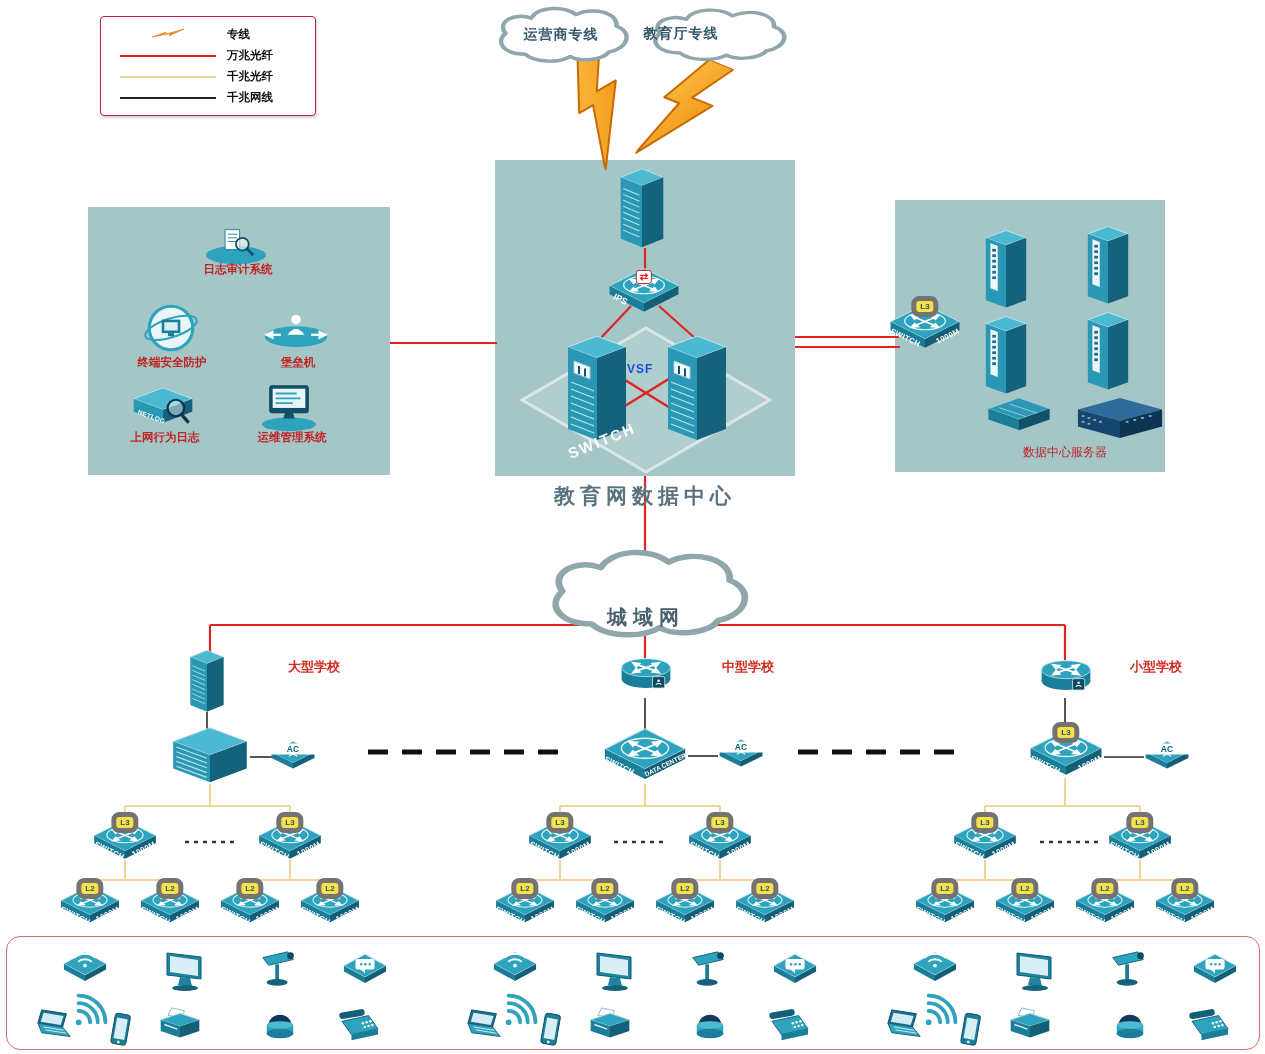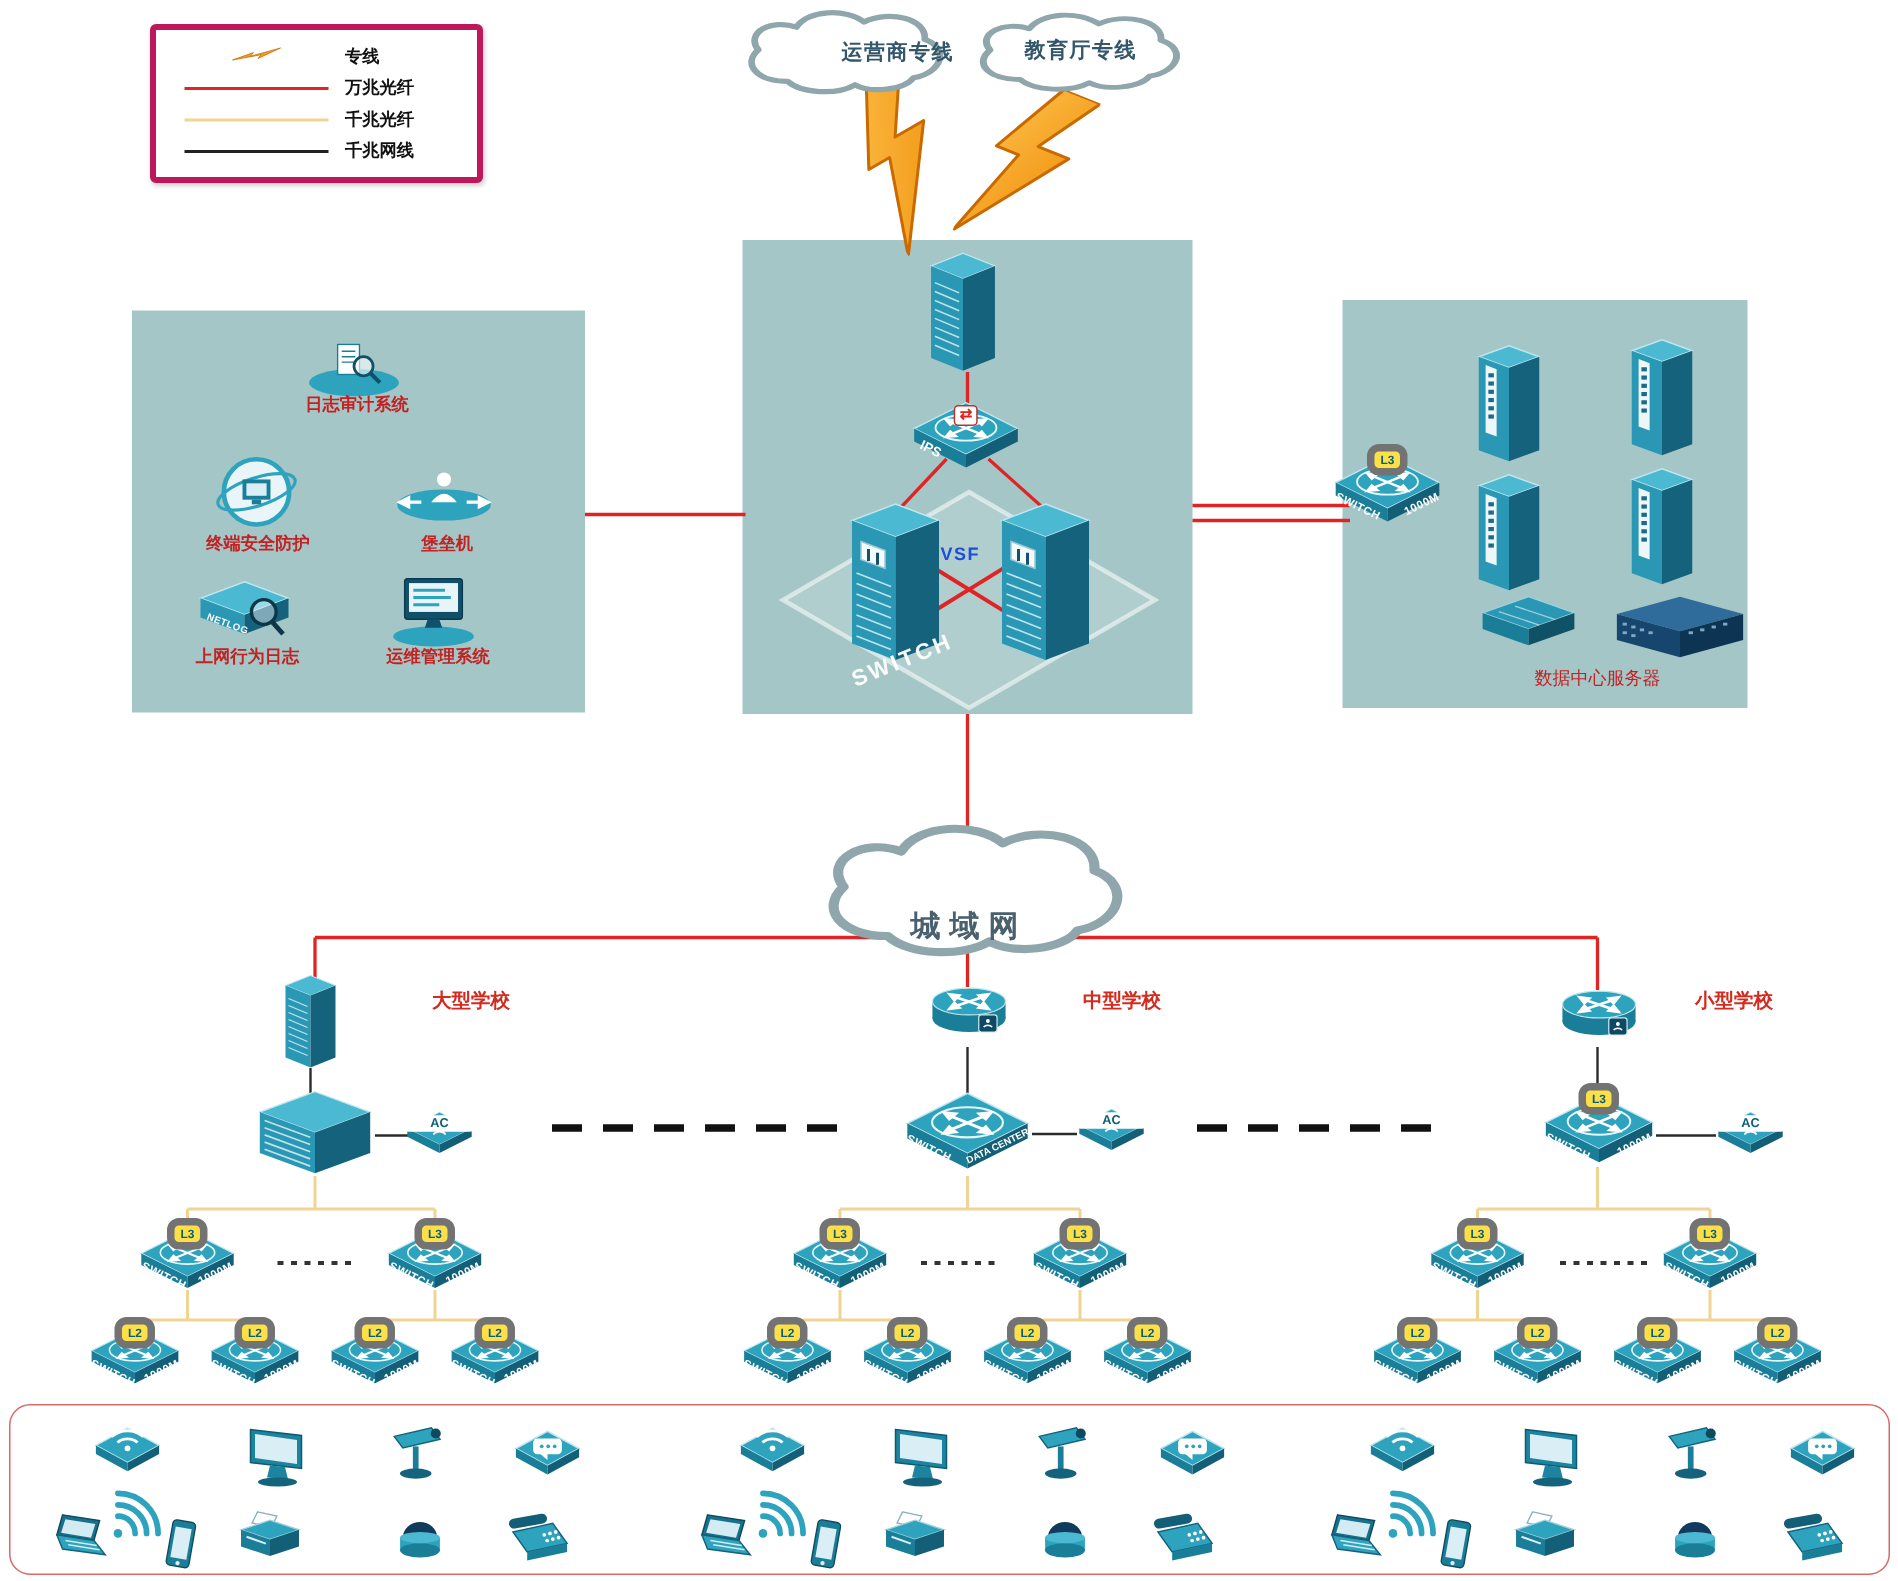--- a/index.html
+++ b/index.html
@@ -2,21 +2,21 @@
 <html><head>
 <meta charset="utf-8">
 <style>
   html,body{margin:0;padding:0;background:#fff}
   #canvas{position:relative;width:1265px;height:1054px;background:#fff;
           font-family:"Liberation Sans",sans-serif;overflow:hidden}
   .abs{position:absolute}
   .panel{position:absolute;background:#a4c6c7}
   
   .legend{position:absolute;left:100px;top:16px;width:198px;background:#fff;
-          border:4px solid #be185d;border-radius:4px;box-shadow:1px 2px 3px rgba(0,0,0,.18);
+          border:1px solid #be185d;border-radius:4px;box-shadow:1px 2px 3px rgba(0,0,0,.18);
           padding:7px 8px}
   .legend-row{display:flex;align-items:center;height:21px}
   .legend-sym{width:118px;display:flex;justify-content:center;align-items:center}
   .legend-line{width:96px;height:0;border-top:2px solid #000}
   .legend-label{font-size:11.5px;color:#111;font-weight:bold}
   
   .sw{position:absolute}
   .sw svg{display:block;width:100%;height:auto}
   .sw .badge{position:absolute;top:-6px;left:50%;transform:translateX(-50%);
              background:#fde047;border:5px solid #737373;color:#0b5c77;border-radius:8px;
@@ -38,21 +38,21 @@
   .ac .ac-b{position:absolute;top:28%;left:50%;transform:translate(-50%,-50%);
             background:#fff;color:#0e6079;font-weight:bold;font-size:8.5px;
             border-radius:8px;padding:0 20px;line-height:11px}
   .dev{position:absolute}
   .dev svg{display:block;width:100%;height:auto}
   
   .school-name{position:absolute;color:#d42b20;font-weight:bold;font-size:13px;white-space:nowrap}
   .sec-label{position:absolute;color:#c32222;font-weight:bold;font-size:11.5px;text-align:center}
   .red-label{position:absolute;color:#c32222;font-weight:normal;font-size:12px;text-align:center}
   .cloud-label{position:absolute;color:#33566b;font-weight:bold;font-size:14px;
-               font-family:Liberation Sans, sans-serif;text-align:right;letter-spacing:1px}
+               font-family:Liberation Sans, sans-serif;text-align:center;letter-spacing:1px}
   .man-label{position:absolute;color:#49606e;font-weight:bold;font-size:20px;
              font-family:"Liberation Serif",serif;text-align:center;letter-spacing:6px}
   .dc-title{position:absolute;color:#5a7280;font-weight:bold;font-size:21px;
             font-family:"Liberation Serif",serif;text-align:center;letter-spacing:5px}
   .watermark{position:absolute;color:rgba(255,255,255,.95);font-weight:bold;font-size:15px;
              letter-spacing:2px;transform:rotate(-22deg)}
   .vsf{position:absolute;color:#1d4ed8;font-weight:bold;font-size:12px;letter-spacing:1px}
   .bottom-box{position:absolute;left:6px;top:936px;width:1252px;height:112px;
               border:1.5px solid #d96a6a;border-radius:14px}
   .netlog-t{position:absolute;left:8px;top:22px;transform:rotate(20deg);transform-origin:0 50%;
@@ -472,20 +472,21 @@
 
   <svg class="abs" style="left:566px;top:334px" width="62" height="108" viewBox="0 0 62 108">
       <use href="#sym-core"></use>
     </svg>
   <svg class="abs" style="left:666px;top:334px" width="62" height="108" viewBox="0 0 62 108">
       <use href="#sym-core"></use>
     </svg>
 
   <div class="vsf" style="left:627px;top:362px">VSF</div>
   <div class="watermark" style="left:566px;top:432px">SWITCH</div>
+  <div class="dc-title" style="left:515px;top:482px;width:260px">教育网数据中心</div>
 
   <svg class="abs" style="left:203px;top:226px" width="66" height="40" viewBox="0 0 72 44">
       <use href="#sym-audit"></use>
     </svg>
   <div class="sec-label" style="left:188px;top:262px;width:100px">日志审计系统</div>
 
   <svg class="abs" style="left:142px;top:303px" width="58" height="54" viewBox="0 0 56 52">
       <use href="#sym-endpoint"></use>
     </svg>
   <div class="sec-label" style="left:122px;top:355px;width:100px">终端安全防护</div>

